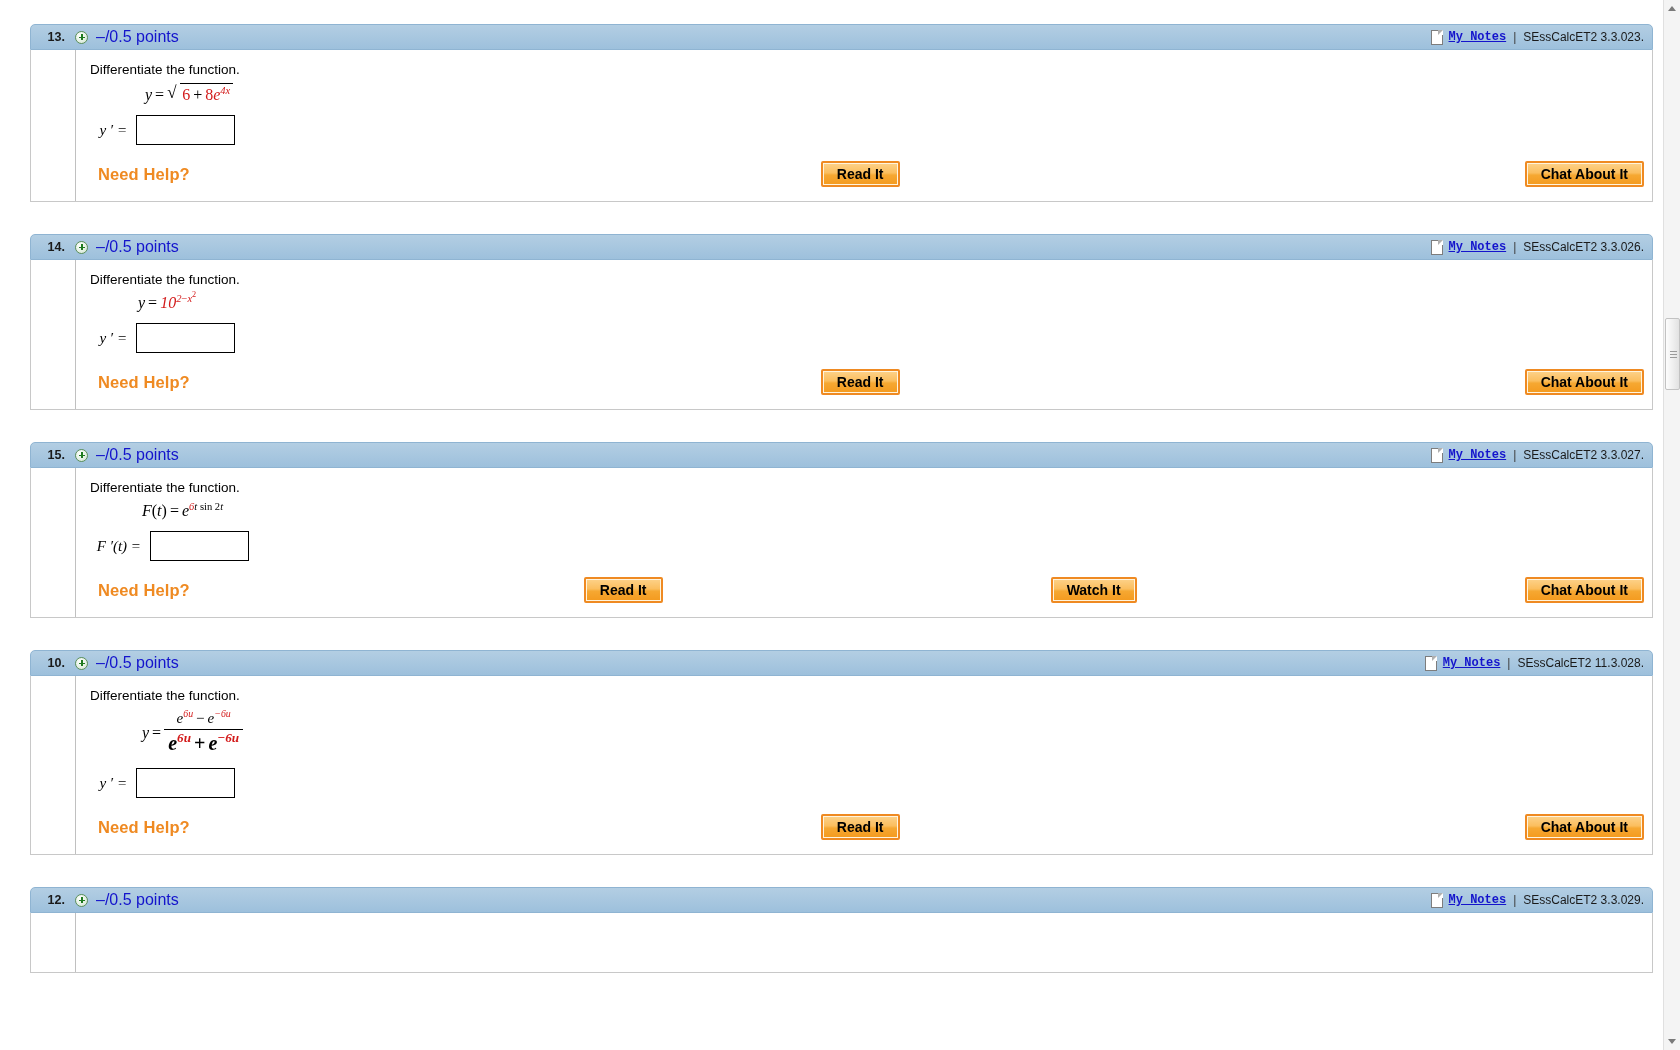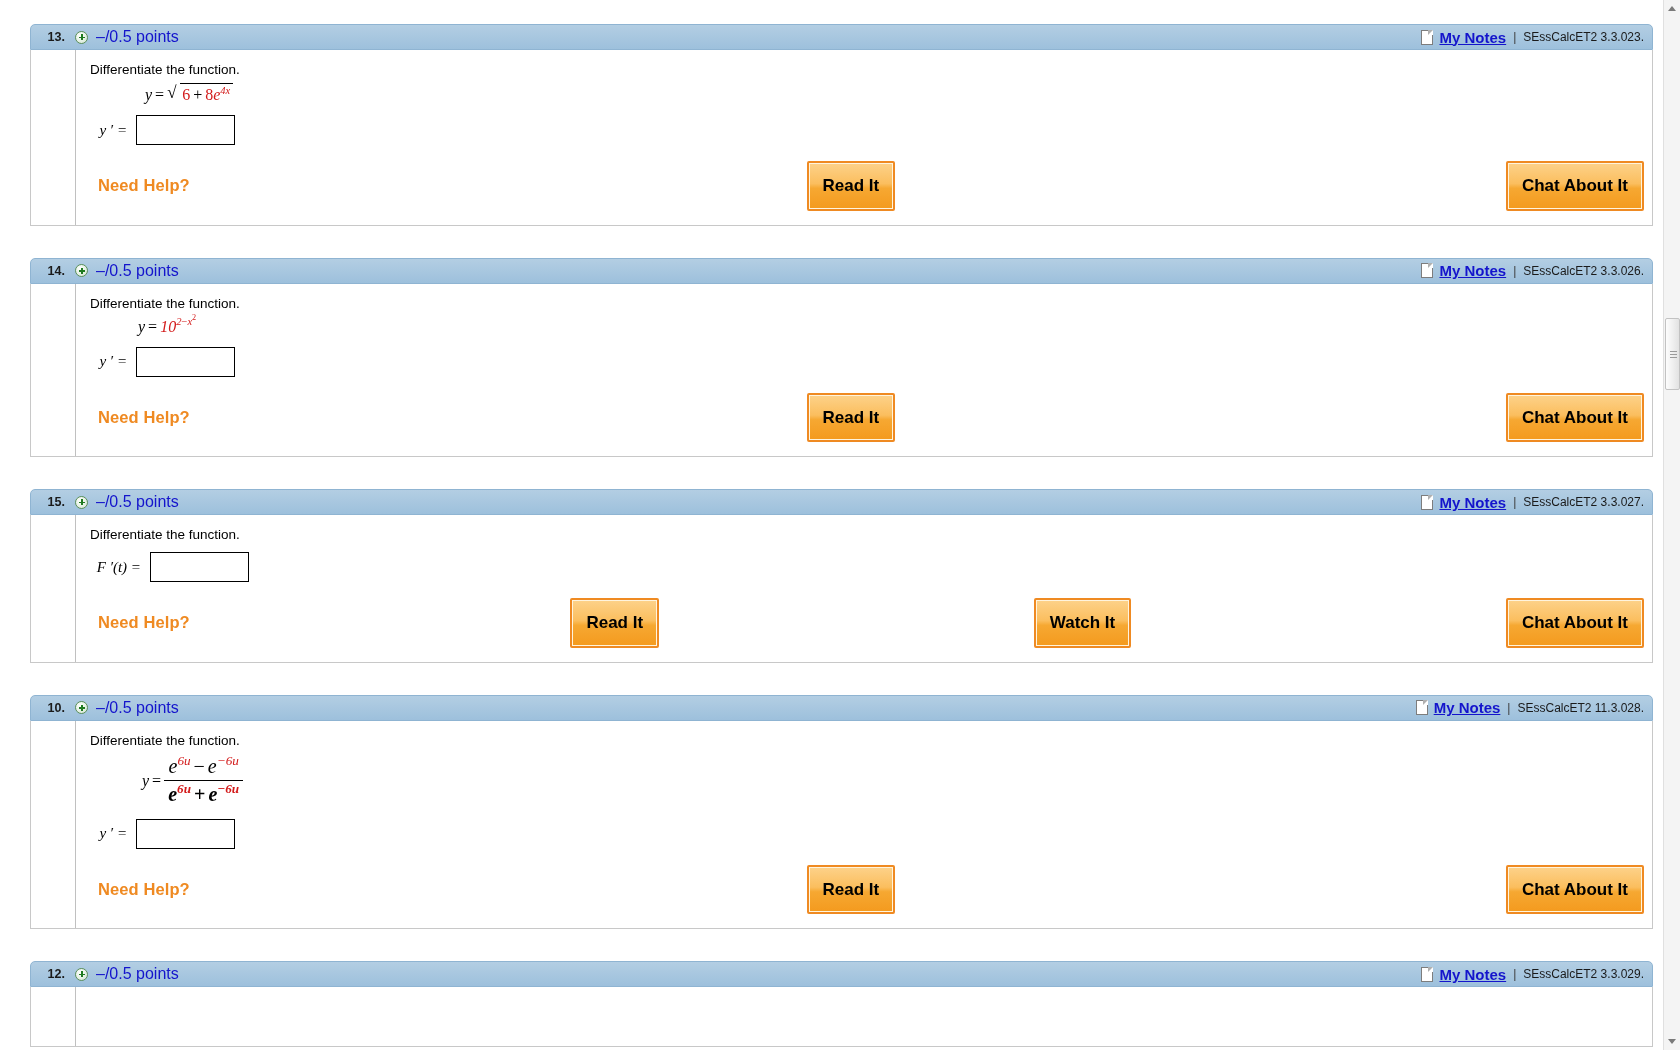--- a/index.html
+++ b/index.html
@@ -109,21 +109,22 @@
     position: absolute;
     right: -1px; top: -1px;
     border-style: solid;
     border-width: 0 0 5px 5px;
     border-color: transparent transparent #ffffff #b0b0b0;
   }
 
   .my-notes {
     color: #1414cc;
     font-weight: bold;
-    font-size: 15px;
+    font-size: 12px;
+    font-family: Liberation Mono, monospace;
   }
   .sep {
     color: #3b3b3b;
     margin: 0 7px;
     font-size: 12px;
   }
   .q-ref {
     color: #1a1a1a;
     font-size: 12px;
   }
@@ -197,21 +198,21 @@
     display: inline-block;
     vertical-align: middle;
     text-align: center;
     position: relative;
     top: -2px;
   }
   .frac .num {
     display: block;
     padding: 0 4px 1px 4px;
     border-bottom: 1.3px solid #000;
-    font-size: 20px;
+    font-size: 15px;
   }
   .frac .den {
     display: block;
     padding: 1px 4px 0 4px;
     font-size: 20px;
     font-weight: bold;
   }
 
   
   .answer-row {
@@ -250,27 +251,27 @@
   }
   .help-label {
     color: #ef8a22;
     font-weight: bold;
     font-size: 16.5px;
     margin-right: 14px;
     letter-spacing: 0.1px;
   }
   .help-btn {
     font-family: "Liberation Sans", sans-serif;
-    font-size: 17px;
+    font-size: 14px;
     font-weight: bold;
     color: #000000;
     background: linear-gradient(to bottom, #fdd28a 0%, #fbbe5e 45%, #f6a832 55%, #f49a1e 100%);
     border: 2px solid #ef8a22;
     border-radius: 2px;
-    padding: 13px 14px;
+    padding: 3px 14px;
     margin-right: 8px;
     cursor: pointer;
     line-height: 1.15;
     box-shadow: inset 0 0 0 1px #fff4dd;
   }
 
   
   #scrollbar {
     position: absolute;
     right: 0; top: 0;
@@ -410,20 +411,23 @@
             <a class="my-notes" href="#">My Notes</a>
             <span class="sep">|</span>
             <span class="q-ref">SEssCalcET2 3.3.027.</span>
           </span>
         </div>
         <div class="q-body">
           <div class="q-gutter"></div>
           <div class="q-main">
             <div class="prompt">Differentiate the function.</div>
 
+            <div class="math" style="margin-left:52px">
+              <span>F</span><span class="upr">(</span><span>t</span><span class="upr">)</span><span class="op">=</span><span>e</span><sup><span class="red">6</span><span style="font-style:italic">t</span> <span class="upr">sin</span> <span class="upr">2</span><span style="font-style:italic">t</span></sup>
+            </div>
 
             <div class="answer-row">
               <span class="answer-label wide">F ′(t) =</span>
               <input class="answer-input" type="text" value="" style="">
             </div>
 
             <div class="help-row">
               <span class="help-label">Need Help?</span>
               <button class="help-btn">Read It</button>
               <button class="help-btn">Watch It</button>

